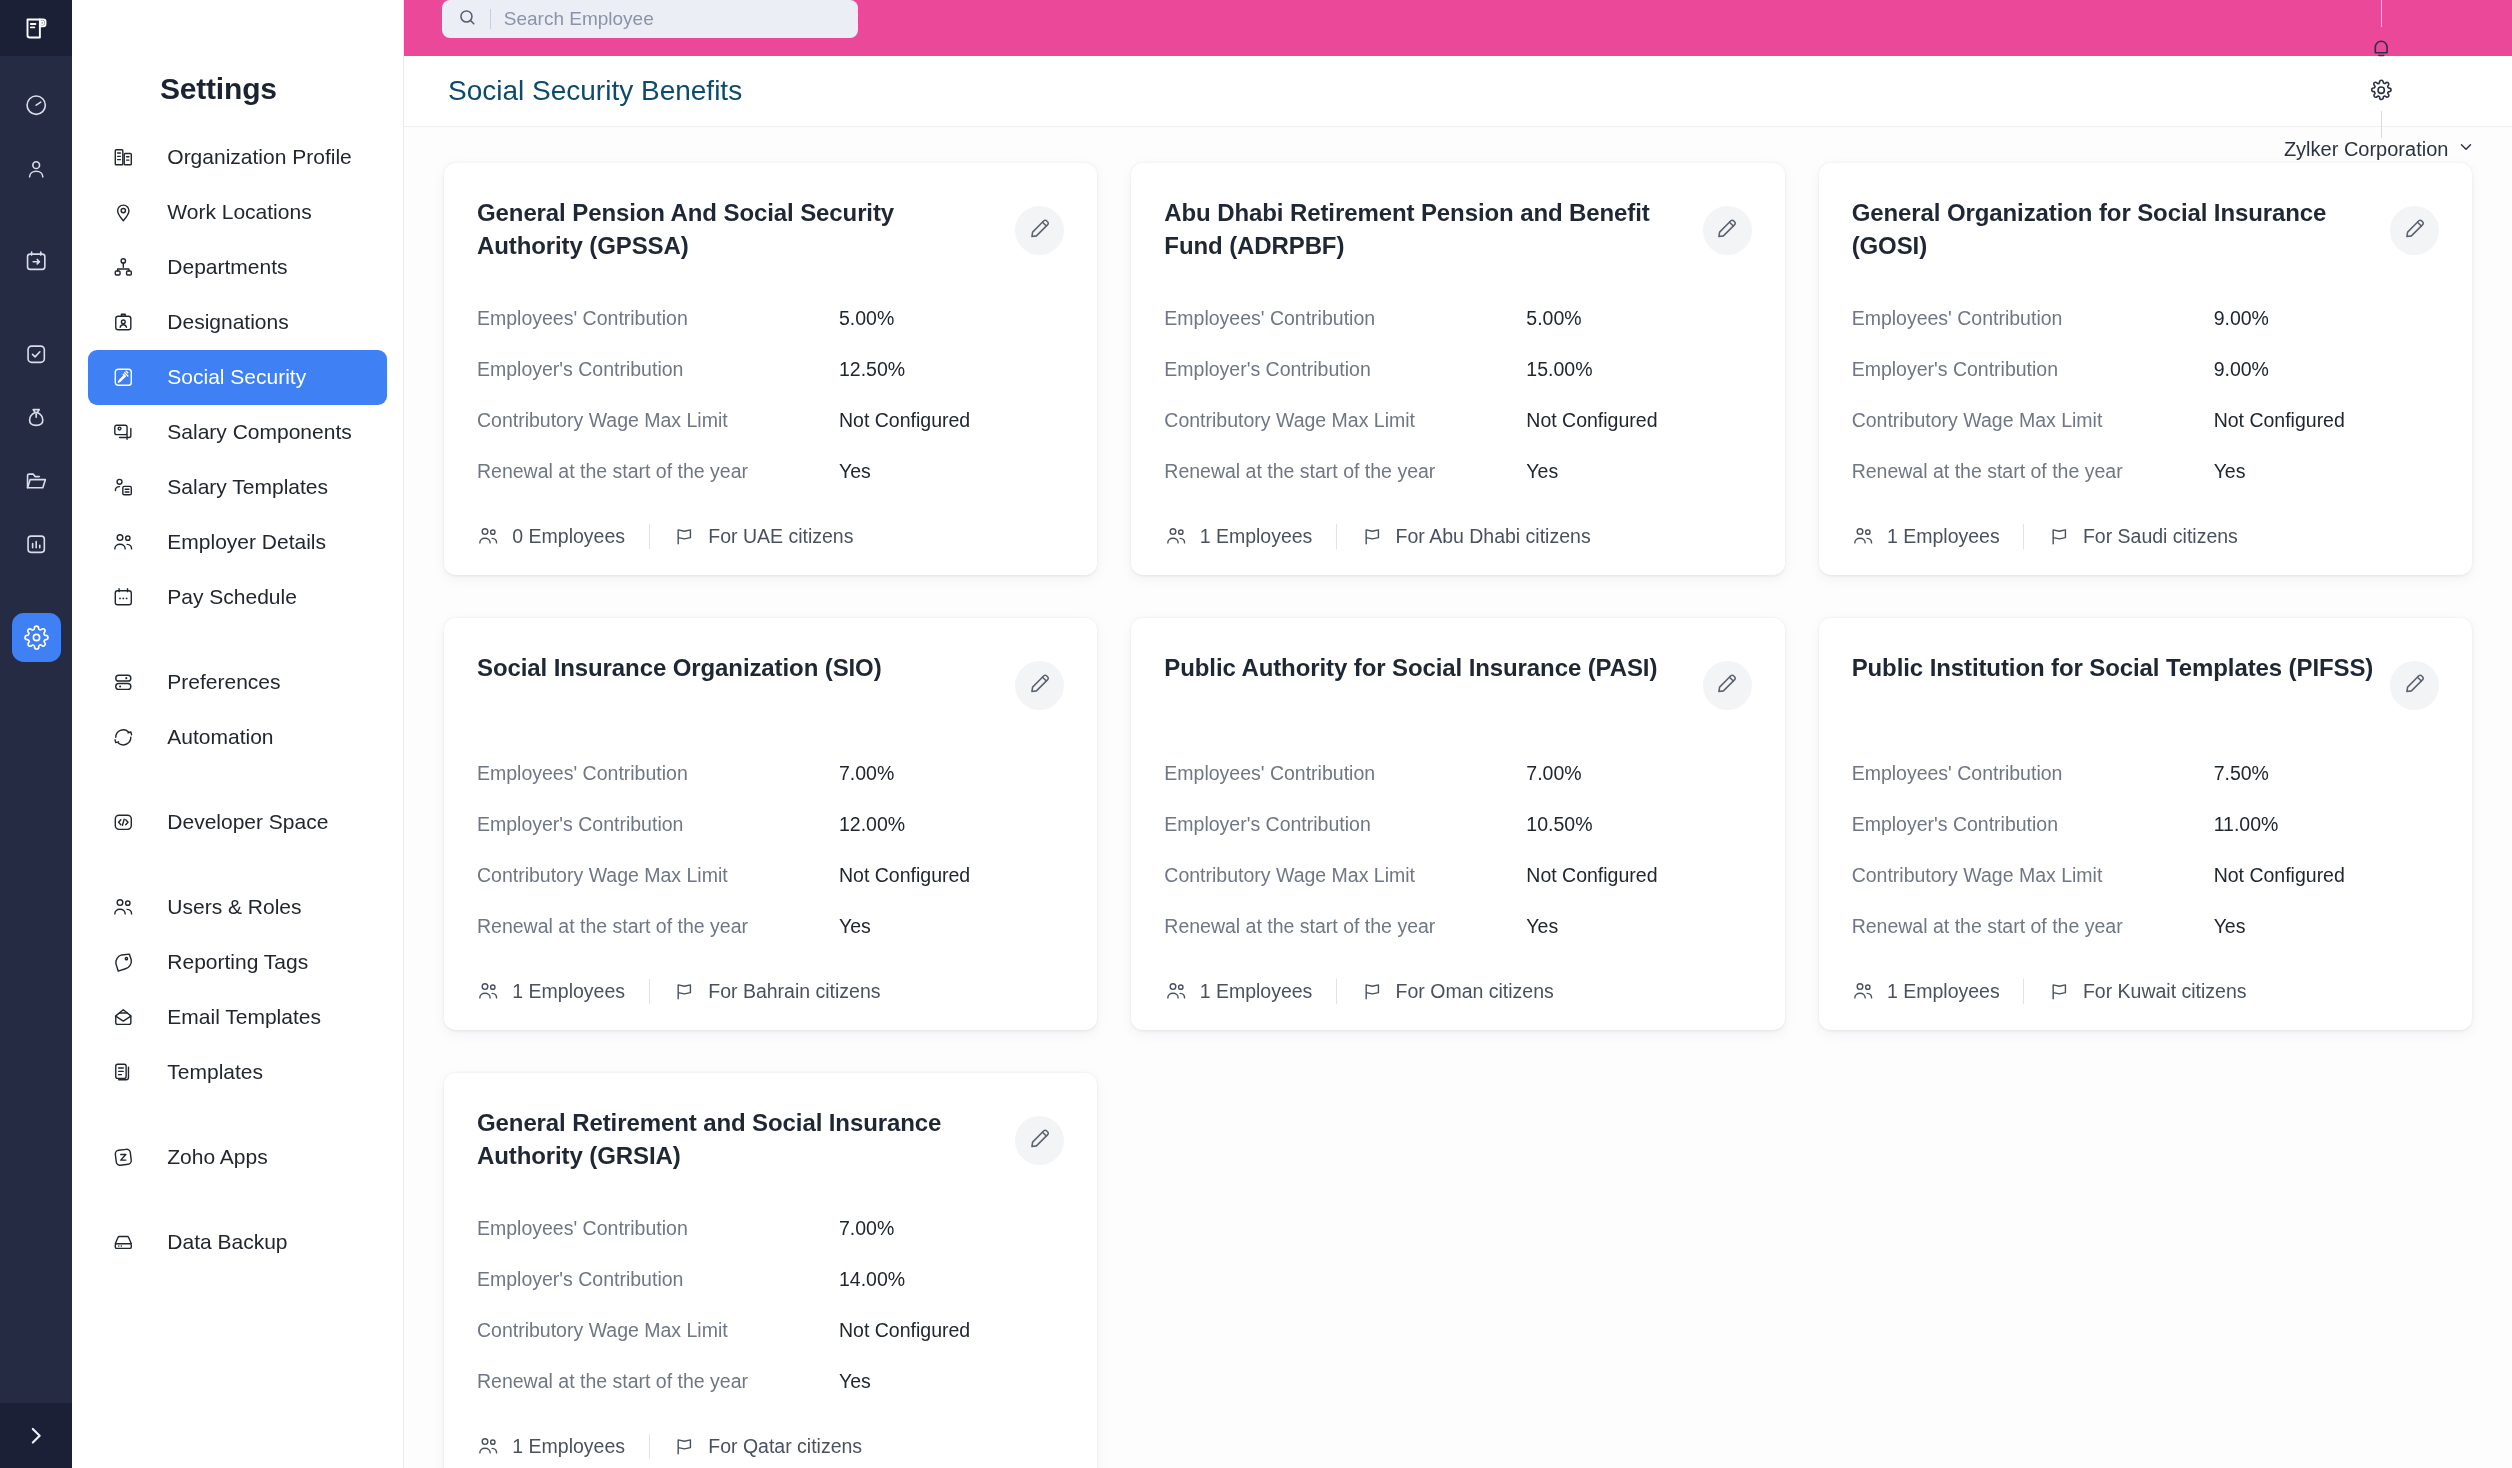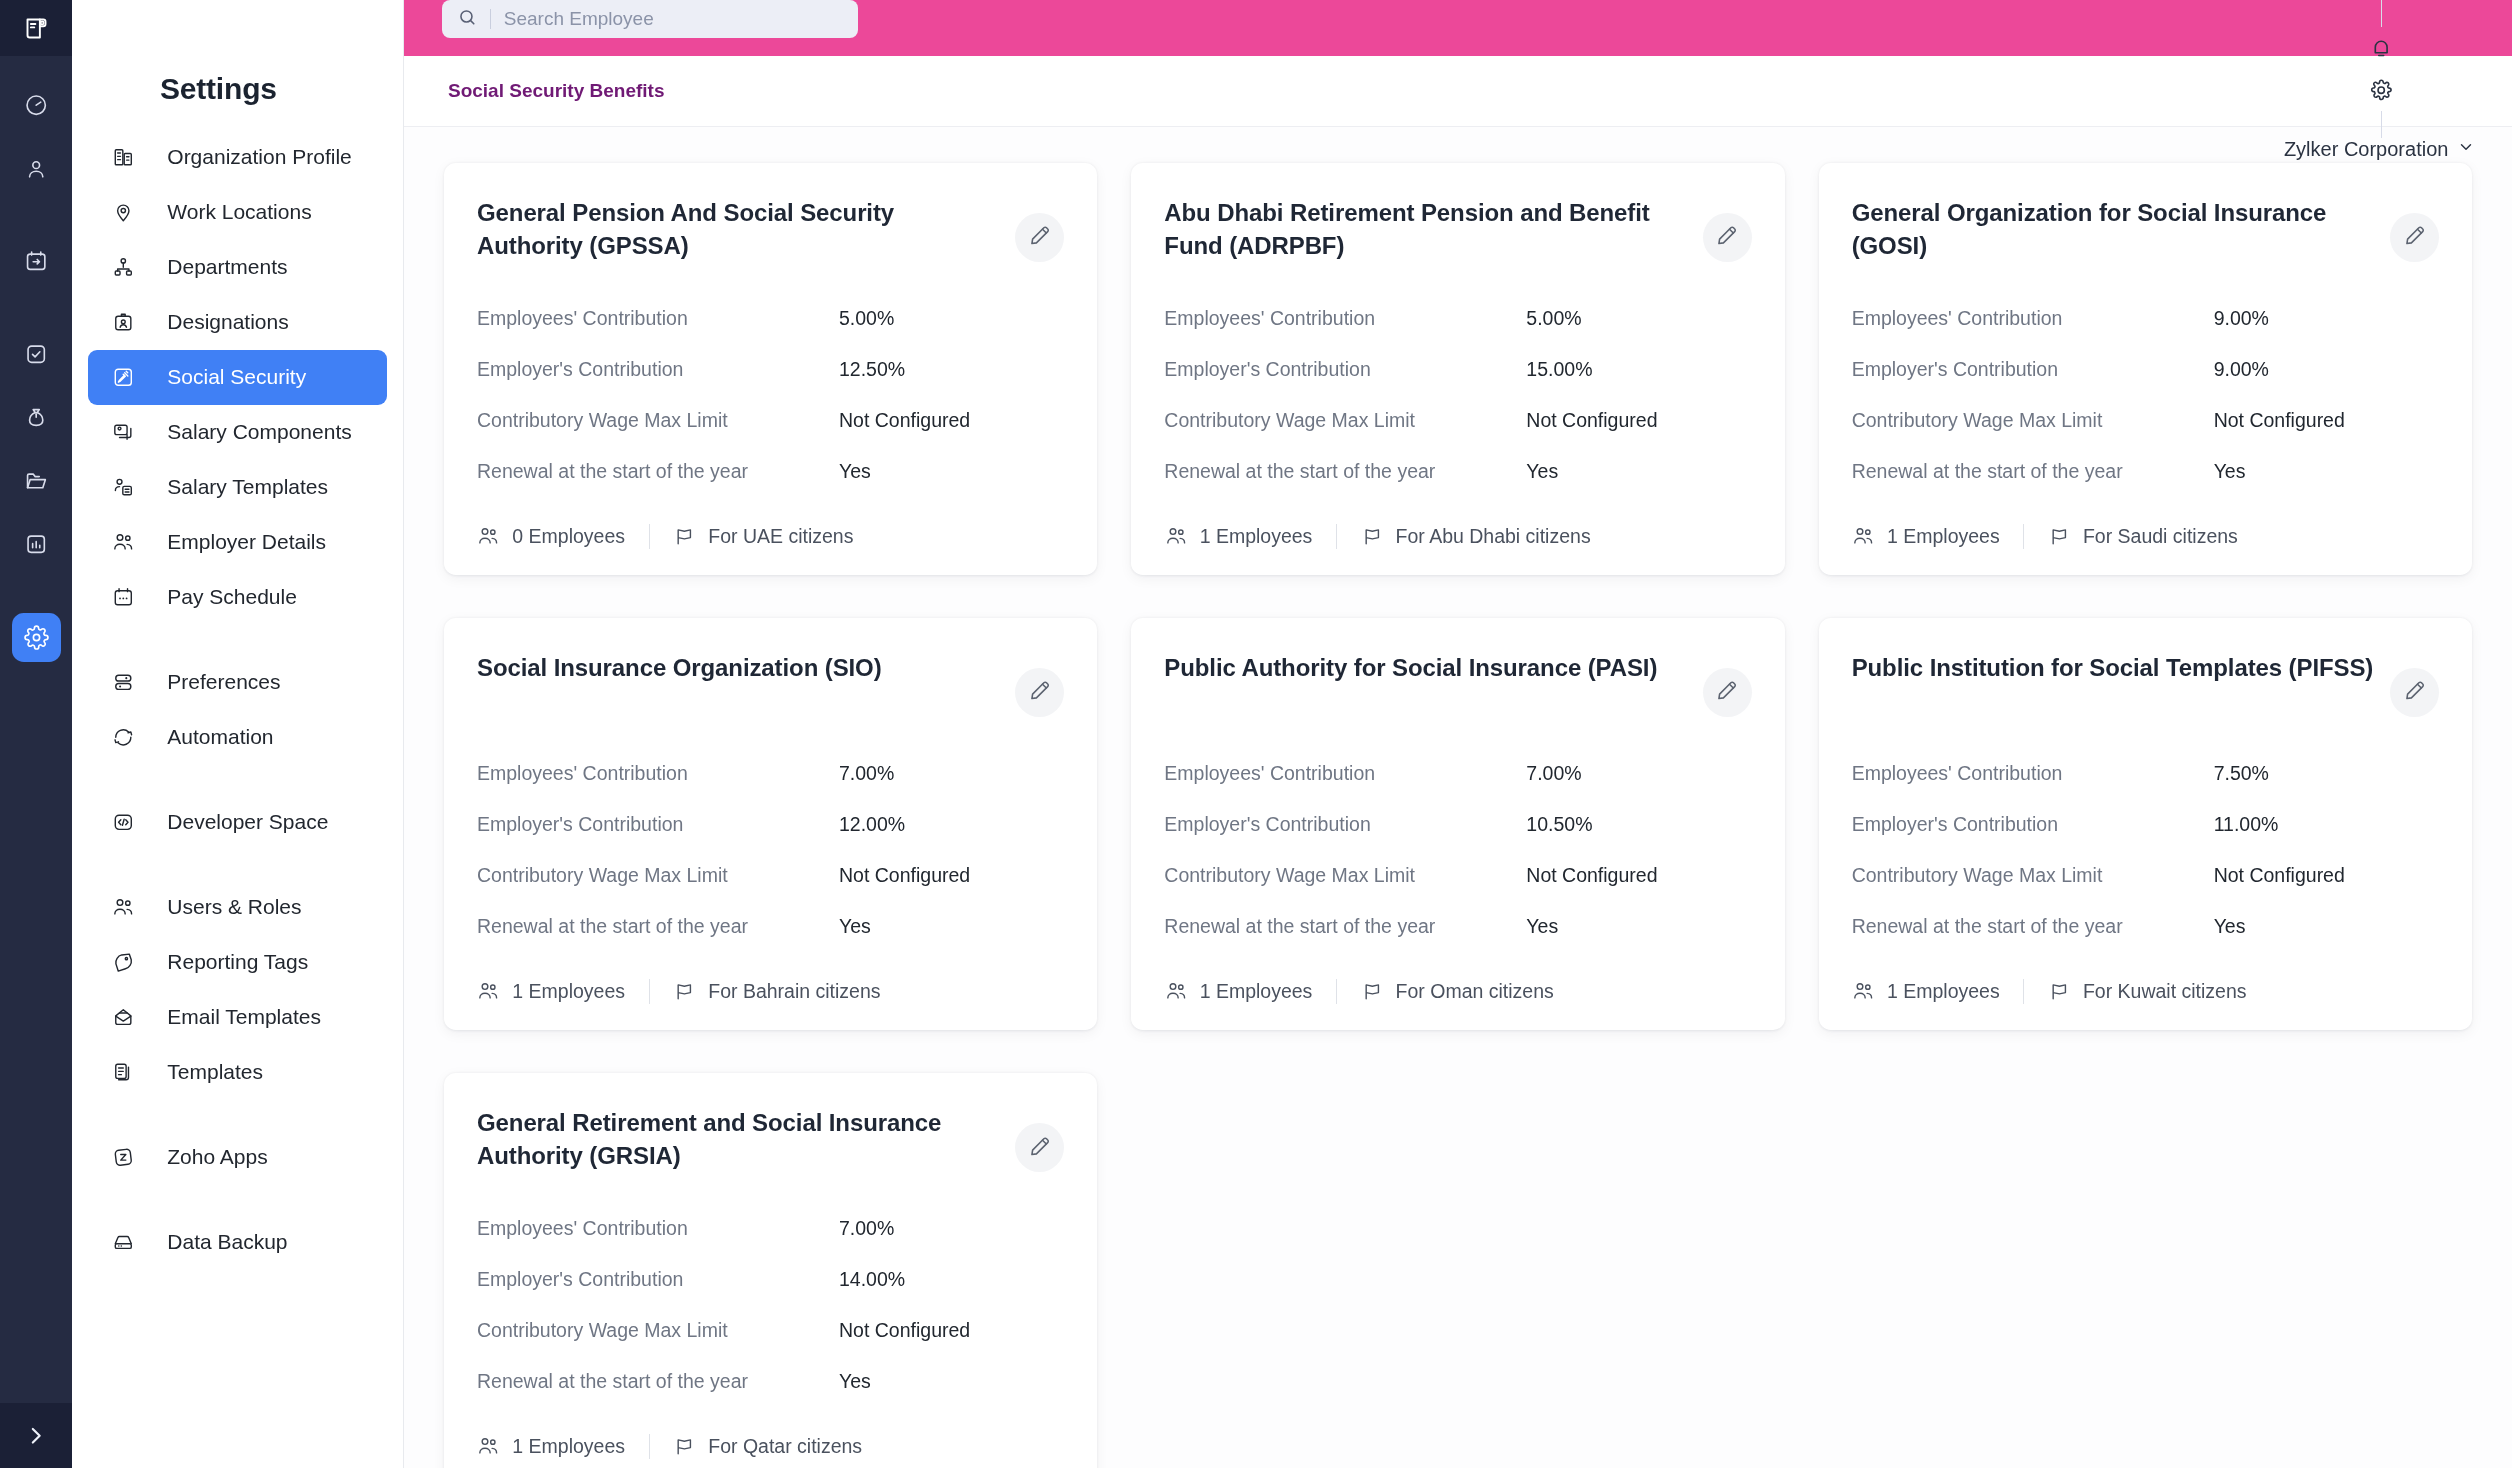--- a/index.html
+++ b/index.html
@@ -74,35 +74,35 @@
   .search-input::placeholder { color: #8b93a8; }
   .topbar-right { margin-left: auto; display: flex; align-items: center; gap: 0; flex-direction: column; }
   .tb-sep { width: 0.9px; height: 27px; background: #d7dbe8; margin: 0 20px; }
   .tb-icon { width: 42px; height: 42px; display: flex; align-items: center; justify-content: center; cursor: pointer; }
   .org-name { font-size: 20px; color: #2b3342; display: flex; align-items: center; gap: 9px; cursor: pointer; padding-right: 3.6px;}
 
   .page-head {
     height: 71px; flex: 0 0 71px; display: flex; align-items: center;
     padding: 0 0 0 44px; border-bottom: 0.9px solid #edeef2; background:#ffffff;
   }
-  .page-title { font-size: 19px; color: #701a75; font-weight: 700; }
+  .page-title { font-size: 28px; color: #0c4a6e; font-weight: 400; }
 
   .content { flex: 1; background: #fdfdfe; padding: 36px 40px 0 40px; overflow: hidden; }
   .grid {
     display: grid; grid-template-columns: repeat(3, 1fr);
     gap: 43px 34px;
   }
 
   .card {
     background: #ffffff; border-radius: 11.8px;
     box-shadow: 0 0.9px 2.7px rgba(17,24,39,.07), 0 3.6px 12.7px rgba(17,24,39,.05);
     padding: 33px 33px 0 33px; display: flex; flex-direction: column;
     min-height: 402px;
   }
-  .card-head { display: flex; align-items: flex-end; gap: 12.7px; }
+  .card-head { display: flex; align-items: center; gap: 12.7px; }
   .card-title {
     font-size: 24px; line-height: 1.38; color: #1f2735; font-weight: 700;
     flex: 1; letter-spacing: -0.1px; min-height: 66px;
   }
   .edit-btn {
     width: 49px; height: 49px; border-radius: 50%; background: #f3f4f6;
     display: flex; align-items: center; justify-content: center;
     flex: 0 0 49px; cursor: pointer; margin-top: 1.8px;
   }
   .rows { margin-top: 31px; }

